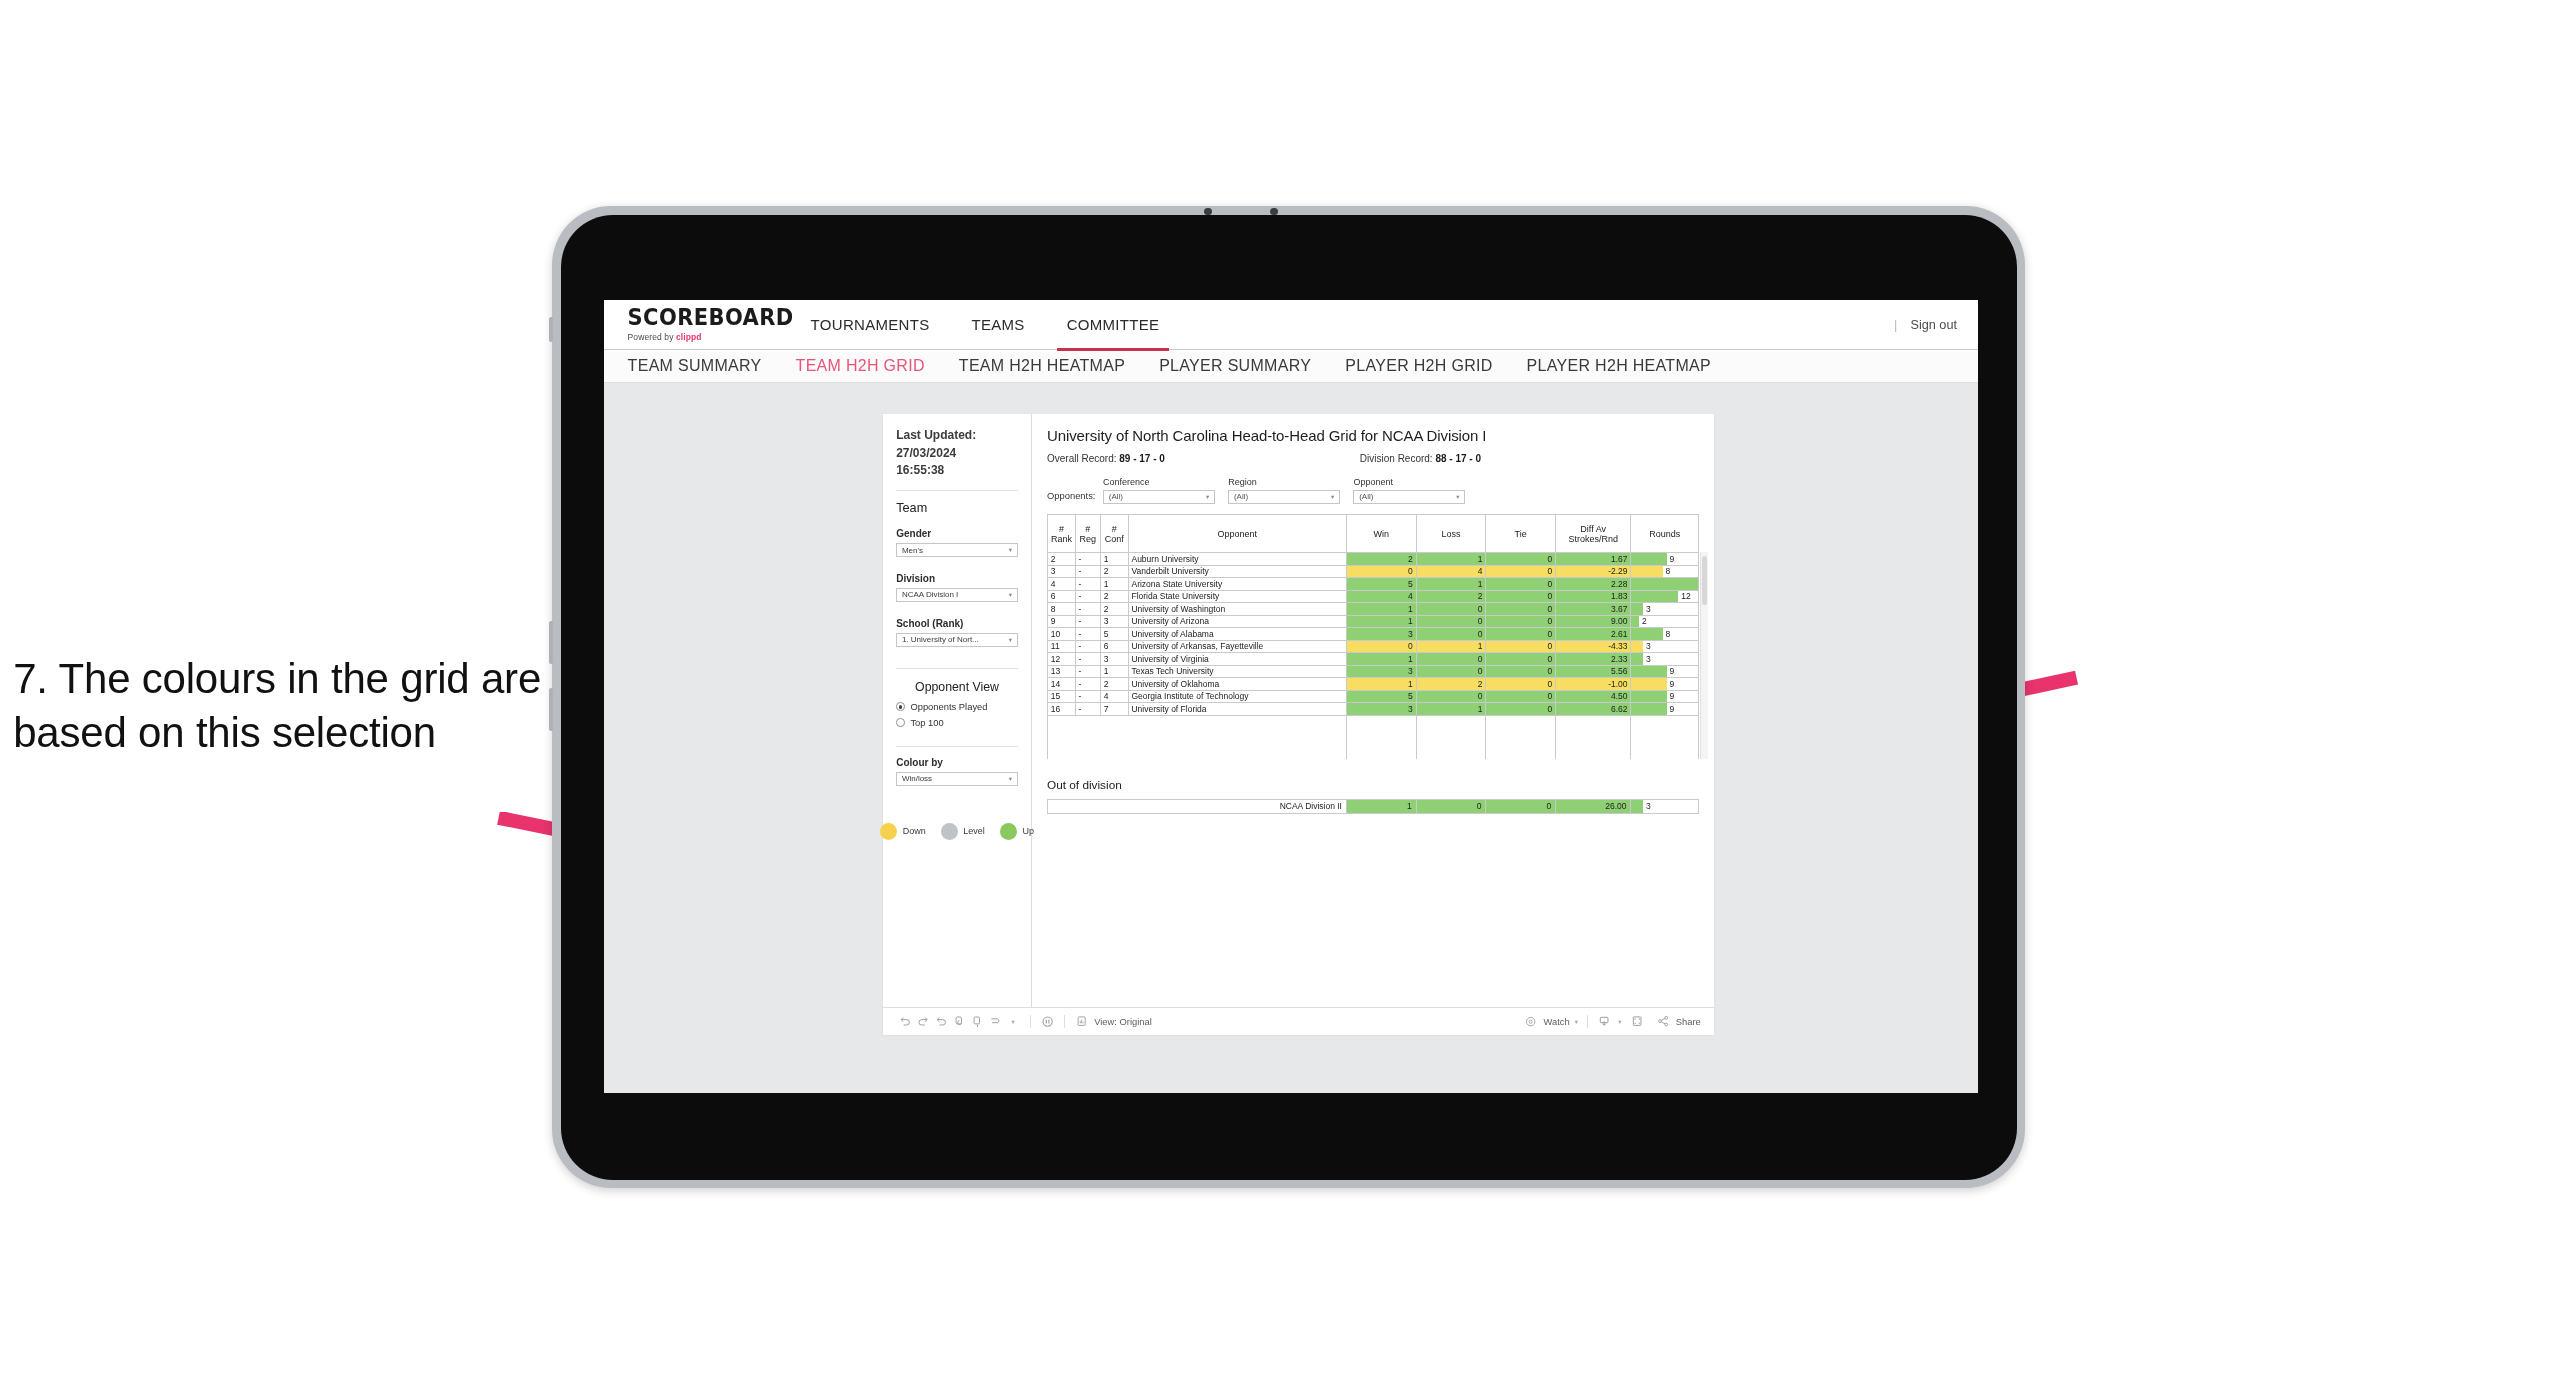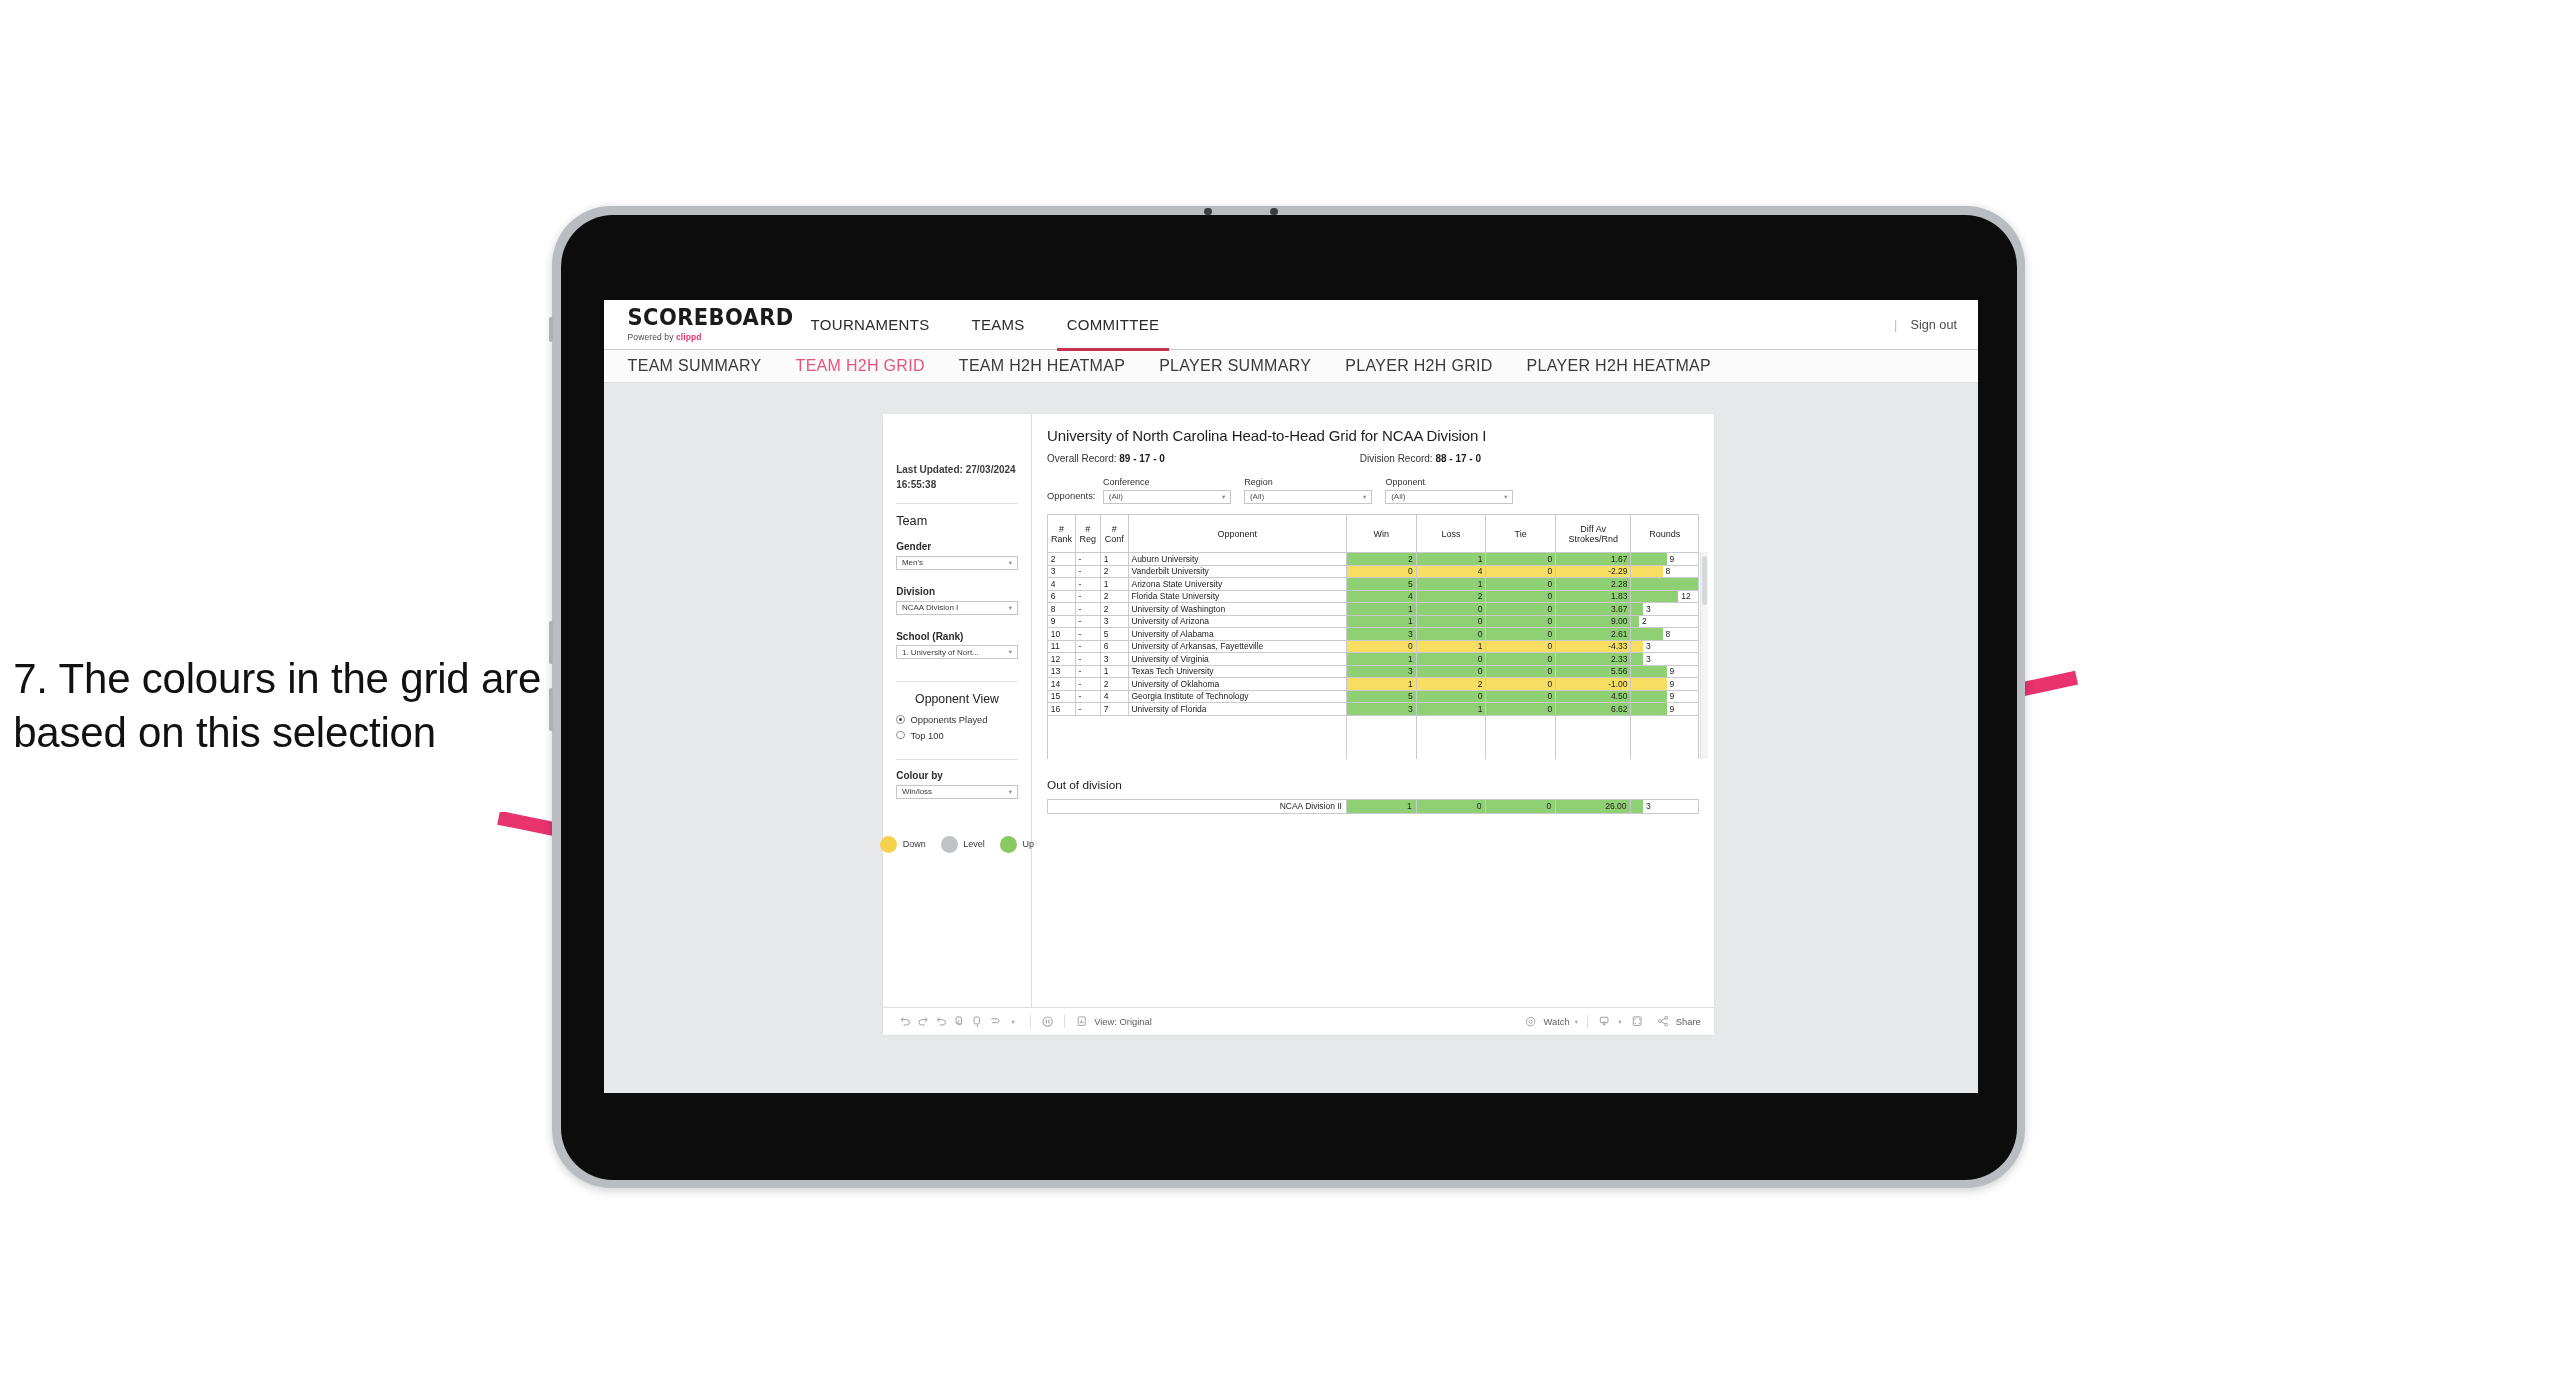--- a/index.html
+++ b/index.html
@@ -115,21 +115,21 @@
   }
   .viz-body { display: flex; flex: 1; min-height: 0; }
 
   
   .ctrl {
     width: 149px; border-right: 0.9px solid #dadcdf;
     padding: 13.2px 13.2px 0 13.2px;
     font-size: 9.4px; color: #333;
     display: flex; flex-direction: column;
   }
-  .lastupd { font-size: 10px; color: #3c3c3c; line-height: 1.45; font-weight: 600; margin-top: 36px; }
+  .lastupd { font-size: 12px; color: #3c3c3c; line-height: 1.45; font-weight: 600; }
   .hr { height: 0.9px; background: #dfe1e4; margin: 10.4px 0 10.4px 0; }
   .ctrl-h { font-size: 12.7px; color: #222; margin-bottom: 13.2px; }
   .ctrl-h.center { text-align: center; font-size: 12.3px; }
   .fld-label { font-size: 10px; font-weight: 600; color: #2c2c2c; margin-bottom: 3.8px; }
   .select {
     height: 14px; border: 0.9px solid #c3c6ca; background: #fff;
     display: flex; align-items: center; justify-content: space-between;
     padding: 0 3.8px 0 4.7px; font-size: 8px; color: #3a3a3a;
     margin-bottom: 16px; cursor: pointer;
   }
@@ -151,21 +151,21 @@
   .viz-title { font-size: 15px; color: #1e1e1e; margin-bottom: 8.5px; letter-spacing: -0.1px; }
   .records { display: flex; font-size: 10px; color: #333; margin-bottom: 13.2px; }
   .records .rec2 { margin-left: 195px; }
   .records b { font-weight: 700; color: #1a1a1a; }
 
   .filters { display: flex; align-items: flex-end; margin-bottom: 10.4px; }
   .filters-lab { font-size: 9.4px; color: #333; padding-bottom: 2.8px; margin-right: 7.6px; }
   .filter-grp { margin-right: 13.2px; }
   .filter-grp .fl { font-size: 9px; color: #333; margin-bottom: 2.8px; }
   .filter-sel {
-    width: 128px; height: 14px; border: 0.9px solid #c3c6ca; background: #fff;
+    width: 112px; height: 14px; border: 0.9px solid #c3c6ca; background: #fff;
     display: flex; align-items: center; justify-content: space-between;
     padding: 0 3.8px 0 4.7px; font-size: 8px; color: #545454; cursor: pointer;
   }
 
   
   .grid-wrap { position: relative; }
   table.grid { border-collapse: collapse; width: 100%; table-layout: fixed; }
   table.grid th, table.grid td {
     border: 0.9px solid #c8cace;
     font-size: 8.5px; color: #222;

